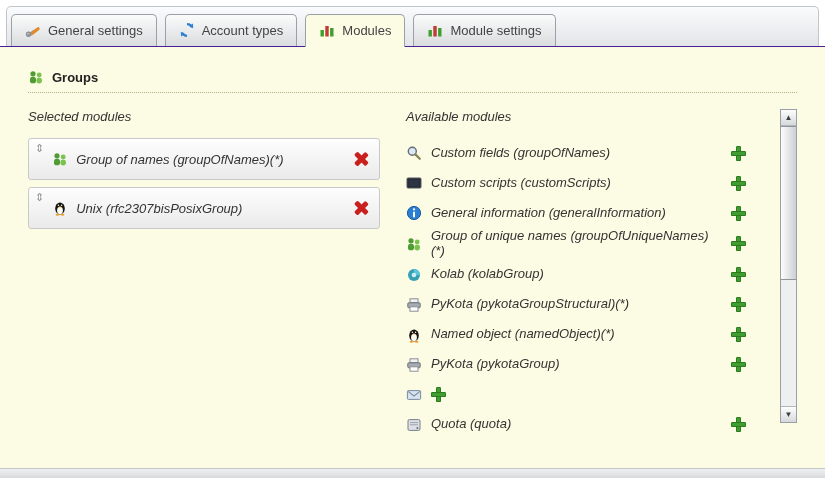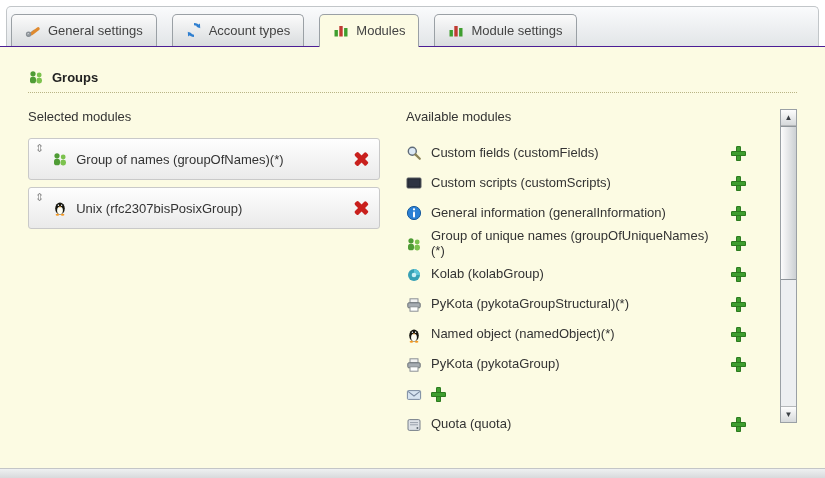--- a/index.html
+++ b/index.html
@@ -6,21 +6,21 @@
   body{
     width:825px;height:478px;overflow:hidden;position:relative;
     background:#ffffff;color:#333;
     font-family:"Liberation Sans","DejaVu Sans",sans-serif;font-size:13px;
   }
   
   .tabstrip{
     position:absolute;left:6px;right:6px;top:6px;height:40px;
     border:1px solid #c2c6c9;border-bottom:none;border-radius:5px 5px 0 0;
     background:linear-gradient(#fafbfc,#e2e5e8);
-    display:flex;align-items:flex-end;gap:15px;padding:0 4px;box-sizing:border-box;
+    display:flex;align-items:flex-end;gap:8px;padding:0 4px;box-sizing:border-box;
     z-index:2;
   }
   .tab{
     display:flex;align-items:center;gap:7px;
     padding:7px 13px 8px;margin-bottom:0;
     border:1px solid #9aa0a5;border-bottom:none;border-radius:5px 5px 0 0;
     background:linear-gradient(#fbfbfb,#d9dcde);
     cursor:pointer;white-space:nowrap;position:relative;
   }
   .tab .tab-label{color:#444;}
@@ -30,21 +30,21 @@
   
   .content{
     position:absolute;left:0;right:0;top:46px;bottom:0;
     background:#fcfbe3;border-top:1px solid #4c1d95;z-index:1;
   }
   .groups-header{
     margin:22px 28px 0 28px;padding-bottom:7px;
     border-bottom:1px dotted #b9b485;
     display:flex;align-items:center;gap:8px;font-weight:bold;color:#222;
   }
-  .columns{display:flex;margin:16px 28px 0 28px;}
+  .columns{display:flex;margin:16px 28px 0 28px;font-style:italic;}
   .col-left{width:352px;flex:none;}
   .col-right{margin-left:26px;flex:1;display:flex;align-items:flex-start;gap:24px;}
   .col-heading{margin:0 0 14px 0;color:#333;font-weight:normal;}
   
   .sel-row{
     display:flex;align-items:center;gap:8px;
     height:42px;margin-bottom:7px;padding:0 10px 0 6px;box-sizing:border-box;
     border:1px solid #c9c9c9;border-radius:3px;
     background:linear-gradient(#fefefe,#eaeaea);
   }
@@ -192,21 +192,21 @@
       <div class="avail-list">
         <div class="col-heading">Available modules</div>
 
         <div class="avail-row">
           <span class="icon">
             <svg width="16" height="16" viewBox="0 0 16 16">
               <circle cx="6.3" cy="6.3" r="4" fill="#dce9f5" stroke="#5f6b78" stroke-width="1.4"></circle>
               <line x1="9.4" y1="9.4" x2="13.8" y2="13.8" stroke="#8b8356" stroke-width="2.2" stroke-linecap="round"></line>
             </svg>
           </span>
-          <span class="avail-label">Custom fields (customFields)</span>
+          <span class="avail-label">Custom fields (groupOfNames)</span>
           <span class="plus-icon"></span>
         </div>
 
         <div class="avail-row">
           <span class="icon">
             <svg width="16" height="16" viewBox="0 0 16 16">
               <rect x="1" y="3" width="14" height="10" rx="1" fill="#20242e" stroke="#565b63"></rect>
               <rect x="2.4" y="4.4" width="11.2" height="7.2" fill="#2e3442"></rect>
             </svg>
           </span>

